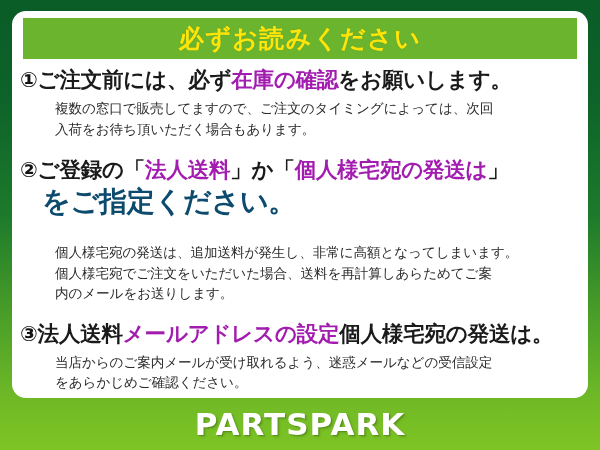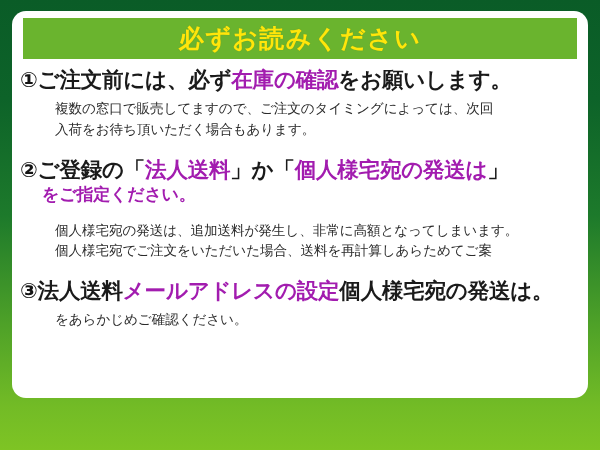--- a/index.html
+++ b/index.html
@@ -86,44 +86,44 @@
   }
   .item-head .num {
     font-size: 21px;
     font-weight: bold;
     color: #141414;
     flex: 0 0 auto;
   }
   .head-text { display: inline; }
   .hl { color: #a21caf; }
   .item-head-line2 {
-    font-size: 17px;
-    font-weight: bold;
-    color: #a21caf;
+    font-size: 28px;
+    font-weight: bold;
+    color: #0c4a6e;
     line-height: 1.28;
     letter-spacing: -0.2px;
     padding-left: 30px;
     white-space: nowrap;
   }
 
   .item-body {
     padding-left: 43px;
     padding-right: 10px;
     font-size: 13.6px;
     color: #2b2b2b;
     line-height: 1.52;
     letter-spacing: -0.1px;
   }
   .item-body div { white-space: nowrap; }
 
   
   #item1 { margin-top: 0px; }
   #item1 .item-body { margin-top: 4px; }
   #item2 { margin-top: 17px; }
-  #item2 .item-body { margin-top: 14px; }
+  #item2 .item-body { margin-top: 22px; }
   #item3 { margin-top: 16px; }
   #item3 .item-body { margin-top: 4px; }
 
   
   #footer {
     position: absolute;
     left: 0;
     top: 398px;
     width: 600px;
     height: 52px;
@@ -167,30 +167,35 @@
 
       <div class="item" id="item2">
         <div class="item-head">
           <span class="num">②</span>
           <span class="head-text"><span>ご登録の「</span><span class="hl">法人送料</span><span>」か「</span><span class="hl">個人様宅宛の発送は</span><span>」</span></span>
         </div>
         <div class="item-head-line2">をご指定ください。</div>
         <div class="item-body">
             <div>個人様宅宛の発送は、追加送料が発生し、非常に高額となってしまいます。</div>
             <div>個人様宅宛でご注文をいただいた場合、送料を再計算しあらためてご案</div>
+            <div>内のメールをお送りします。</div>
           </div>
       </div>
 
       <div class="item" id="item3">
         <div class="item-head">
           <span class="num">③</span>
           <span class="head-text"><span>法人送料</span><span class="hl">メールアドレスの設定</span><span>個人様宅宛の発送は。</span></span>
         </div>
         <div class="item-body">
+            <div>当店からのご案内メールが受け取れるよう、迷惑メールなどの受信設定</div>
             <div>をあらかじめご確認ください。</div>
           </div>
       </div>
 
     </div>
   </div>
 
+  <div id="footer">
+    <div id="footer-logo">PARTSPARK</div>
+  </div>
 
 </div>
 
 </body></html>

